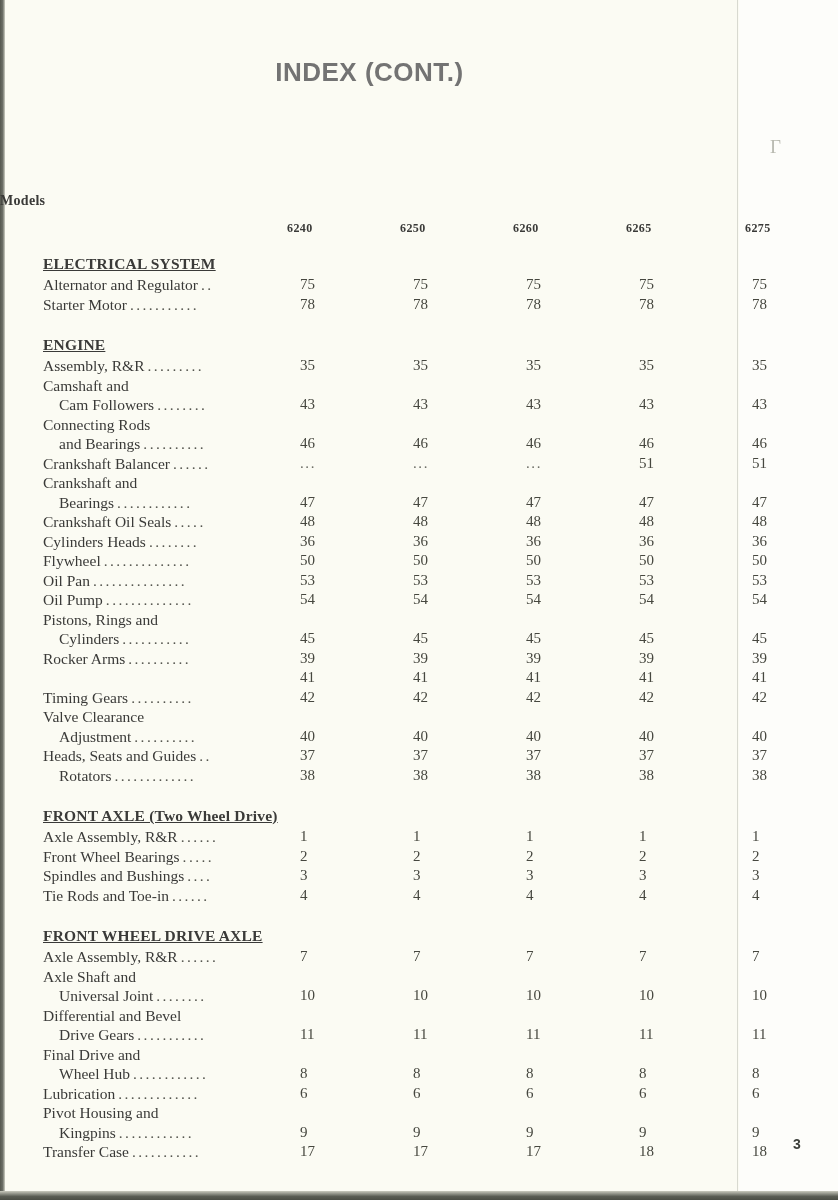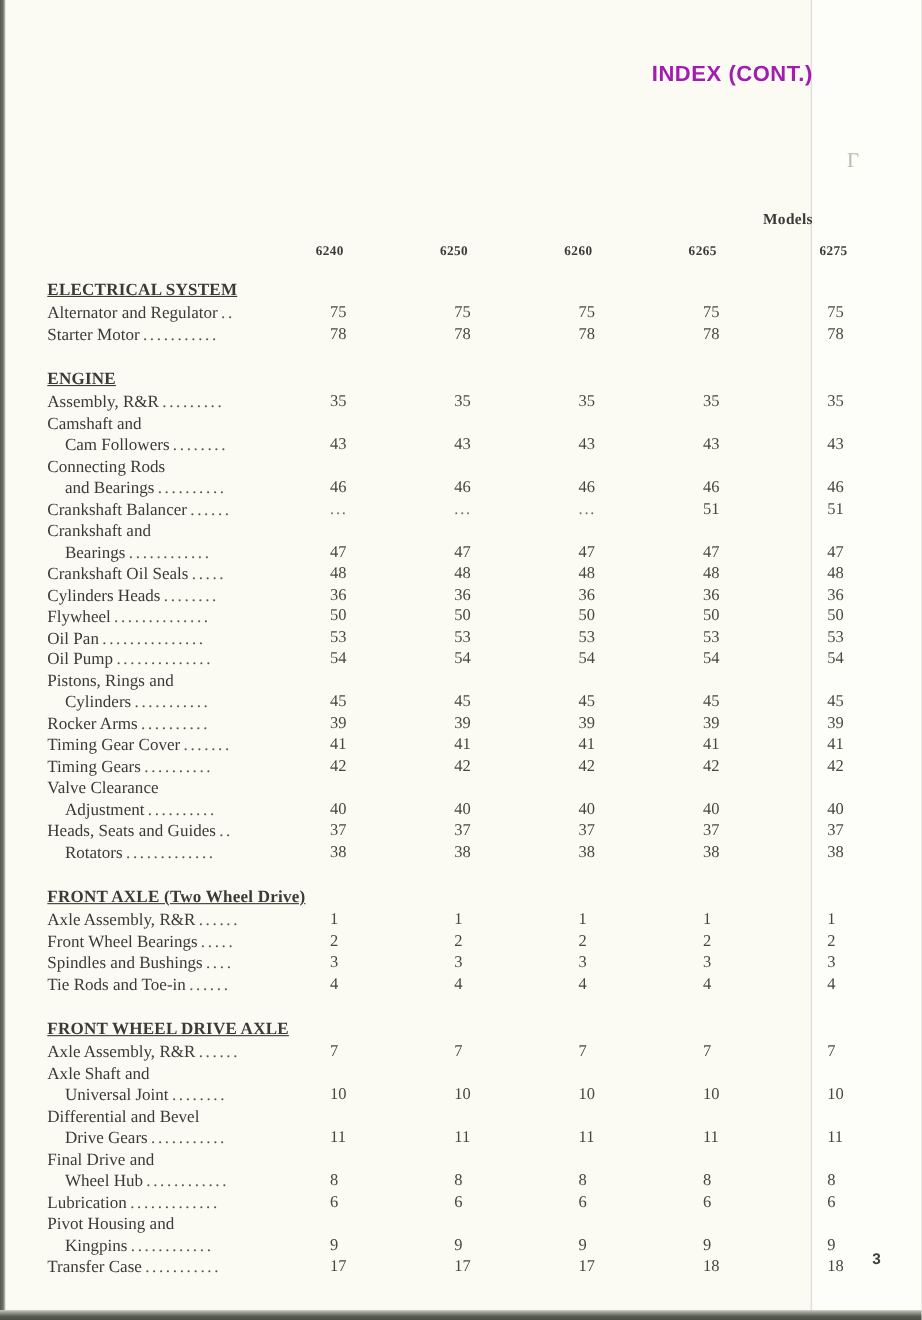--- a/index.html
+++ b/index.html
@@ -49,34 +49,34 @@
     color: #b9bab0;
     font-size: 19px;
     line-height: 22px;
     font-family: "Liberation Serif", serif;
   }
 
   #title {
     position: absolute;
     left: 0; top: 57px;
     width: 739px;
-    text-align: right;
+    text-align: center;
     font-family: "Liberation Sans", "DejaVu Sans", sans-serif;
     font-weight: bold;
-    font-size: 20px;
+    font-size: 26px;
     letter-spacing: 0.5px;
-    color: #a21caf;
+    color: #737373;
   }
 
   #models-label {
     position: absolute;
     top: 193px;
     left: 0;
     width: 739px;
-    text-align: right;
+    text-align: left;
     font-weight: bold;
     font-size: 14px;
     letter-spacing: 0.3px;
   }
 
   .col-head {
     position: absolute;
     top: 221px;
     font-weight: bold;
     font-size: 12px;
@@ -352,24 +352,20 @@
             <span class="label">Rocker Arms</span>
             <span class="leader">..........</span>
           </div>
           <div class="val c0">39</div>
           <div class="val c1">39</div>
           <div class="val c2">39</div>
           <div class="val c3">39</div>
           <div class="val c4">39</div>
         </div>
         <div class="row">
-          <div class="label-wrap">
-            <span class="label">Timing Gear Cover</span>
-            <span class="leader">.......</span>
-          </div>
           <div class="val c0">41</div>
           <div class="val c1">41</div>
           <div class="val c2">41</div>
           <div class="val c3">41</div>
           <div class="val c4">41</div>
         </div>
         <div class="row">
           <div class="label-wrap">
             <span class="label">Timing Gears</span>
             <span class="leader">..........</span>

